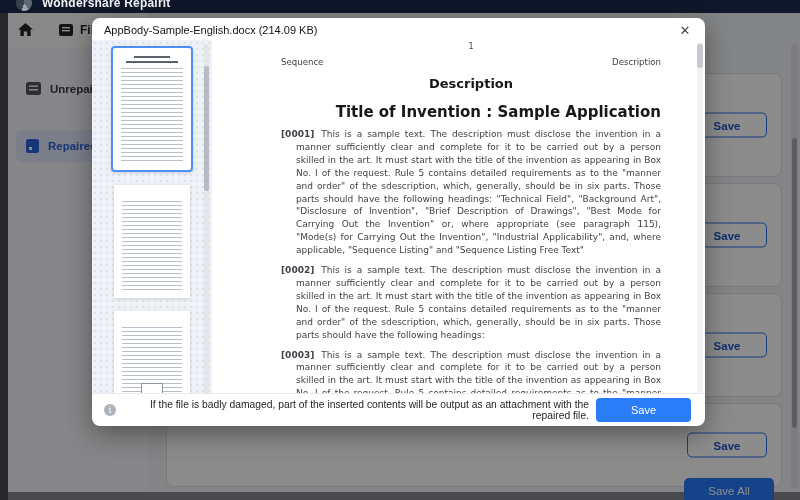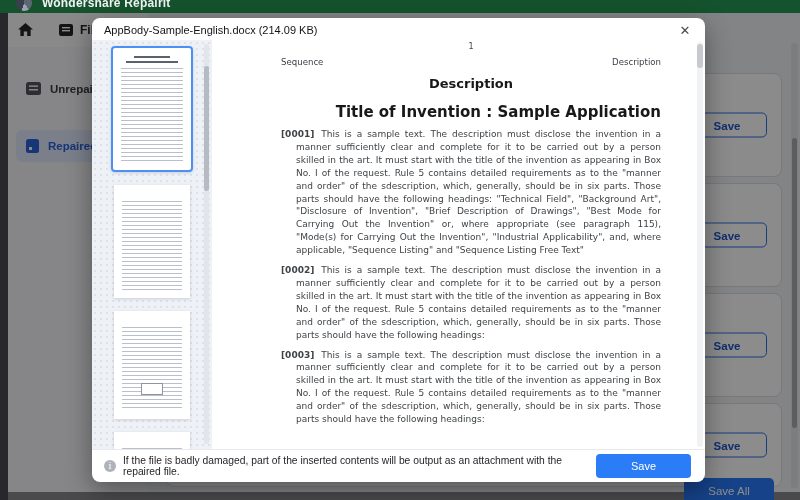--- a/index.html
+++ b/index.html
@@ -1,20 +1,20 @@
 <!DOCTYPE html>
 <html><head>
 <meta charset="utf-8">
 <style>
   * { margin:0; padding:0; box-sizing:border-box; }
   html,body { width:800px; height:500px; overflow:hidden; font-family:"Liberation Sans", sans-serif; }
   .stage { position:relative; width:800px; height:500px; background:#4a4a4f; overflow:hidden; }
 
   
-  .topbar { position:absolute; left:0; top:0; width:800px; height:24px; background:#14532d; overflow:hidden; z-index:1; }
+  .topbar { position:absolute; left:0; top:0; width:800px; height:24px; background:#0f172a; overflow:hidden; z-index:1; }
   .topbar-inner { display:flex; align-items:center; gap:10px; margin-top:-5px; padding-left:16px; }
   .logo-dot { width:16px; height:16px; border-radius:50%; background:conic-gradient(#5d6673 0 40%, #9aa3b0 40% 55%, #39404c 55% 100%); flex:0 0 auto; }
   .topbar-title { color:#f2f3f5; font-size:12px; font-weight:bold; letter-spacing:.2px; }
 
   .left-strip { position:absolute; left:0; top:13px; width:8px; height:487px; background:#28282c; z-index:1; }
 
   .app-body { position:absolute; left:8px; top:13px; width:792px; height:487px; background:#eef0f3; z-index:1; }
   .side { position:absolute; left:0; top:0; width:140px; height:479px; background:#f4f4f7; }
   .side-toolbar { display:flex; align-items:center; gap:8px; height:34px; padding-left:10px; background:#fafafc; }
   .tab-file { display:flex; align-items:center; gap:7px; margin-left:18px; font-size:12px; font-weight:bold; color:#26262b; }
@@ -28,21 +28,21 @@
   .app-scrollbar { position:absolute; right:2px; top:30px; width:7px; height:445px; background:#e3e4e8; border-radius:4px; }
   .app-scrollbar .thumb { position:absolute; left:1px; top:95px; width:5px; height:290px; background:#a9aaaf; border-radius:3px; }
 
   .bottom-strip { position:absolute; left:0; top:479px; width:792px; height:8px; background:#88888c; }
   .save-all-btn { position:absolute; left:676px; top:465px; width:90px; height:35px; background:#2779f7; border:none; border-radius:5px; color:#fff; font-size:11.5px; font-family:"Liberation Sans",sans-serif; padding-bottom:10px; }
 
   
   .overlay { position:absolute; left:8px; top:13px; width:792px; height:487px; background:rgba(0,0,0,0.45); z-index:2; }
 
   
-  .modal { position:absolute; left:92px; top:18px; width:613px; height:464px; background:#fff; border-radius:8px; box-shadow:0 8px 26px rgba(0,0,0,.38); z-index:3; display:flex; flex-direction:column; overflow:hidden; }
+  .modal { position:absolute; left:92px; top:18px; width:613px; height:408px; background:#fff; border-radius:8px; box-shadow:0 8px 26px rgba(0,0,0,.38); z-index:3; display:flex; flex-direction:column; overflow:hidden; }
   .modal-header { position:relative; height:22px; flex:0 0 auto; }
   .modal-title { position:absolute; left:12px; top:6px; font-size:11px; color:#141414; }
   .modal-close { position:absolute; right:12px; top:5px; width:16px; height:16px; border:none; background:transparent; color:#4a4a4a; font-size:13px; line-height:14px; cursor:pointer; font-family:"DejaVu Sans",sans-serif; }
   .modal-body { flex:1 1 auto; display:flex; min-height:0; }
 
   
   .thumbs { position:relative; width:120px; flex:0 0 auto; background:#eef1f6; background-image:radial-gradient(#dde1ea 0.8px, transparent 0.8px); background-size:6px 6px; overflow:hidden; padding-top:6px; }
   .thumb-item { position:relative; margin:0 auto 13px auto; background:#fff; box-shadow:0 1px 3px rgba(40,50,70,.18); }
   .t1 { width:82px; height:126px; border:2px solid #4a90f5; border-radius:4px; }
   .t2 { width:76px; height:113px; }
@@ -65,21 +65,21 @@
   .doc-h2 { text-align:right; font-size:15px; font-weight:bold; color:#17181a; margin-top:12px; }
   .doc p { font-size:9px; line-height:12.9px; text-align:justify; margin-top:7px; padding-left:15px; text-indent:-15px; }
   .pnum { margin-right:7px;font-weight:bold; }
   .doc-h3 { font-size:12px; font-weight:bold; color:#17181a; margin-top:9px; }
   .preview-scrollbar { position:absolute; right:2px; top:2px; width:6px; height:405px; background:#f1f2f4; border-radius:3px; }
   .preview-scrollbar .thumb { position:absolute; left:0; top:2px; width:6px; height:24px; background:#c7c9ce; border-radius:3px; }
 
   
   .modal-footer { flex:0 0 auto; height:33px; border-top:1px solid #e8e9ee; display:flex; align-items:center; padding:0 12px; gap:7px; }
   .info-icon { width:12px; height:12px; border-radius:50%; background:#aeb3ba; color:#fff; font-size:9px; line-height:12px; text-align:center; font-family:"DejaVu Serif",serif; flex:0 0 auto; }
-  .footer-note { font-size:10.3px; color:#26262b; flex:1 1 auto; }
+  .footer-note { font-size:10.3px; color:#26262b; flex:1 1 auto;text-align:right; }
   .footer-save { width:95px; height:24px; background:#2b7cf7; color:#fff; border:none; border-radius:4px; font-size:11px; font-family:"Liberation Sans",sans-serif; flex:0 0 auto; margin-right:2px; cursor:pointer; }
 </style>
 </head>
 <body>
 
 <div class="stage">
 
   <div class="topbar">
     <div class="topbar-inner">
       <span class="logo-dot"></span>

